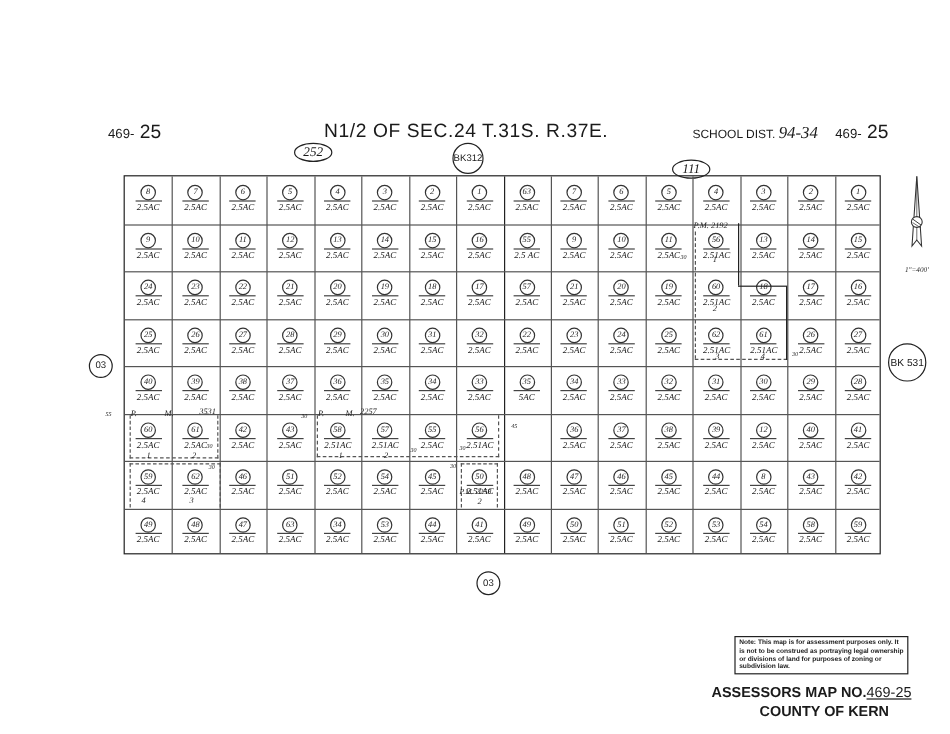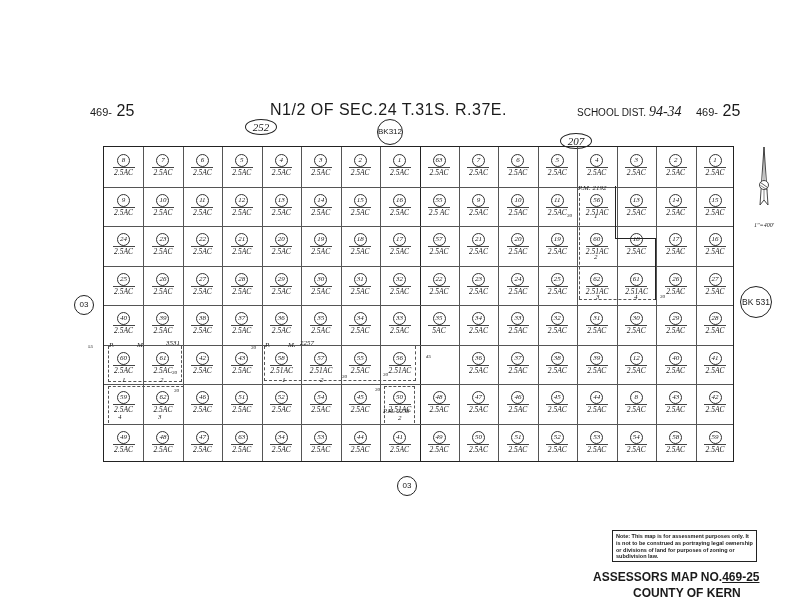--- a/index.html
+++ b/index.html
@@ -16,42 +16,42 @@
   #grid { position:absolute; left:103px; top:146px; width:631px; height:316px; border:1.6px solid #222; box-sizing:border-box; }
   .vline { position:absolute; top:0; bottom:0; width:0; border-left:0.9px solid #555; }
   .hline { position:absolute; left:0; right:0; height:0; border-top:0.9px solid #555; }
   .parcel { position:absolute; width:39px; height:39px; text-align:center; }
   .parcel .pn { display:inline-block; margin-top:7px; width:11px; height:11px; line-height:11px; border:0.9px solid #333; border-radius:50%; font-size:7px; font-style:italic; font-family:"Liberation Serif", serif; }
   .parcel .ac { display:block; font-size:7.5px; font-style:italic; font-family:"Liberation Serif", serif; line-height:9px; border-top:0.8px solid #444; width:22px; margin:0 auto; }
   .dash { position:absolute; border:1px dashed #555; }
   .small { font-size:7px; font-style:italic; font-family:"Liberation Serif", serif; position:absolute; }
   .note { position:absolute; left:612px; top:530px; width:145px; height:32px; border:1.2px solid #222; font-size:5.5px; line-height:6.8px; padding:2px 3px; box-sizing:border-box; font-weight:bold; }
   .footer1 { position:absolute; left:593px; top:570px; font-size:12px; font-weight:bold; }
-  .footer1 u { font-weight:bold; text-decoration:underline; }
+  .footer1 u { font-weight:normal; text-decoration:underline; }
   .footer2 { position:absolute; left:633px; top:586px; font-size:12px; font-weight:bold; }
 </style>
 </head>
 <body>
 
 <div class="abs hdr-num" style="left:90px;top:102px;">
   <span class="pre">469-</span>
   <span class="big">25</span>
 </div>
 <div class="abs title" style="left:270px;top:101px;">N1/2 OF SEC.24 T.31S. R.37E.</div>
 <div class="abs school" style="left:577px;top:104px;">
   <span>SCHOOL DIST.</span>
   <i>94-34</i>
 </div>
 <div class="abs hdr-num" style="left:696px;top:102px;">
   <span class="pre">469-</span>
   <span class="big">25</span>
 </div>
 
 <div class="abs oval" style="left:245px;top:119px;width:30px;height:14px;line-height:14px;">252</div>
-<div class="abs oval" style="left:560px;top:133px;width:30px;height:14px;line-height:14px;">207</div>
+<div class="abs oval" style="left:560px;top:133px;width:30px;height:14px;line-height:14px;">111</div>
 <div class="abs circ" style="left:377px;top:119px;width:24px;height:24px;line-height:24px;font-size:8px;">BK312</div>
 <div class="abs circ" style="left:740px;top:286px;width:30px;height:30px;line-height:30px;font-size:8.5px;">BK 531</div>
 <div class="abs circ" style="left:74px;top:295px;width:18px;height:18px;line-height:18px;font-size:8px;">03</div>
 <div class="abs circ" style="left:397px;top:476px;width:18px;height:18px;line-height:18px;font-size:8px;">03</div>
 
 <div class="abs" style="left:752px;top:145px;width:24px;height:85px;">
   <svg width="24" height="75" viewBox="0 0 24 75">
     <path d="M12 2 L8 60 L12 55 L16 60 Z" fill="none" stroke="#333" stroke-width="0.9"></path>
     <line x1="12" y1="2" x2="12" y2="55" stroke="#333" stroke-width="0.6"></line>
     <circle cx="12" cy="40" r="4.5" fill="#fff" stroke="#333" stroke-width="0.9"></circle>

